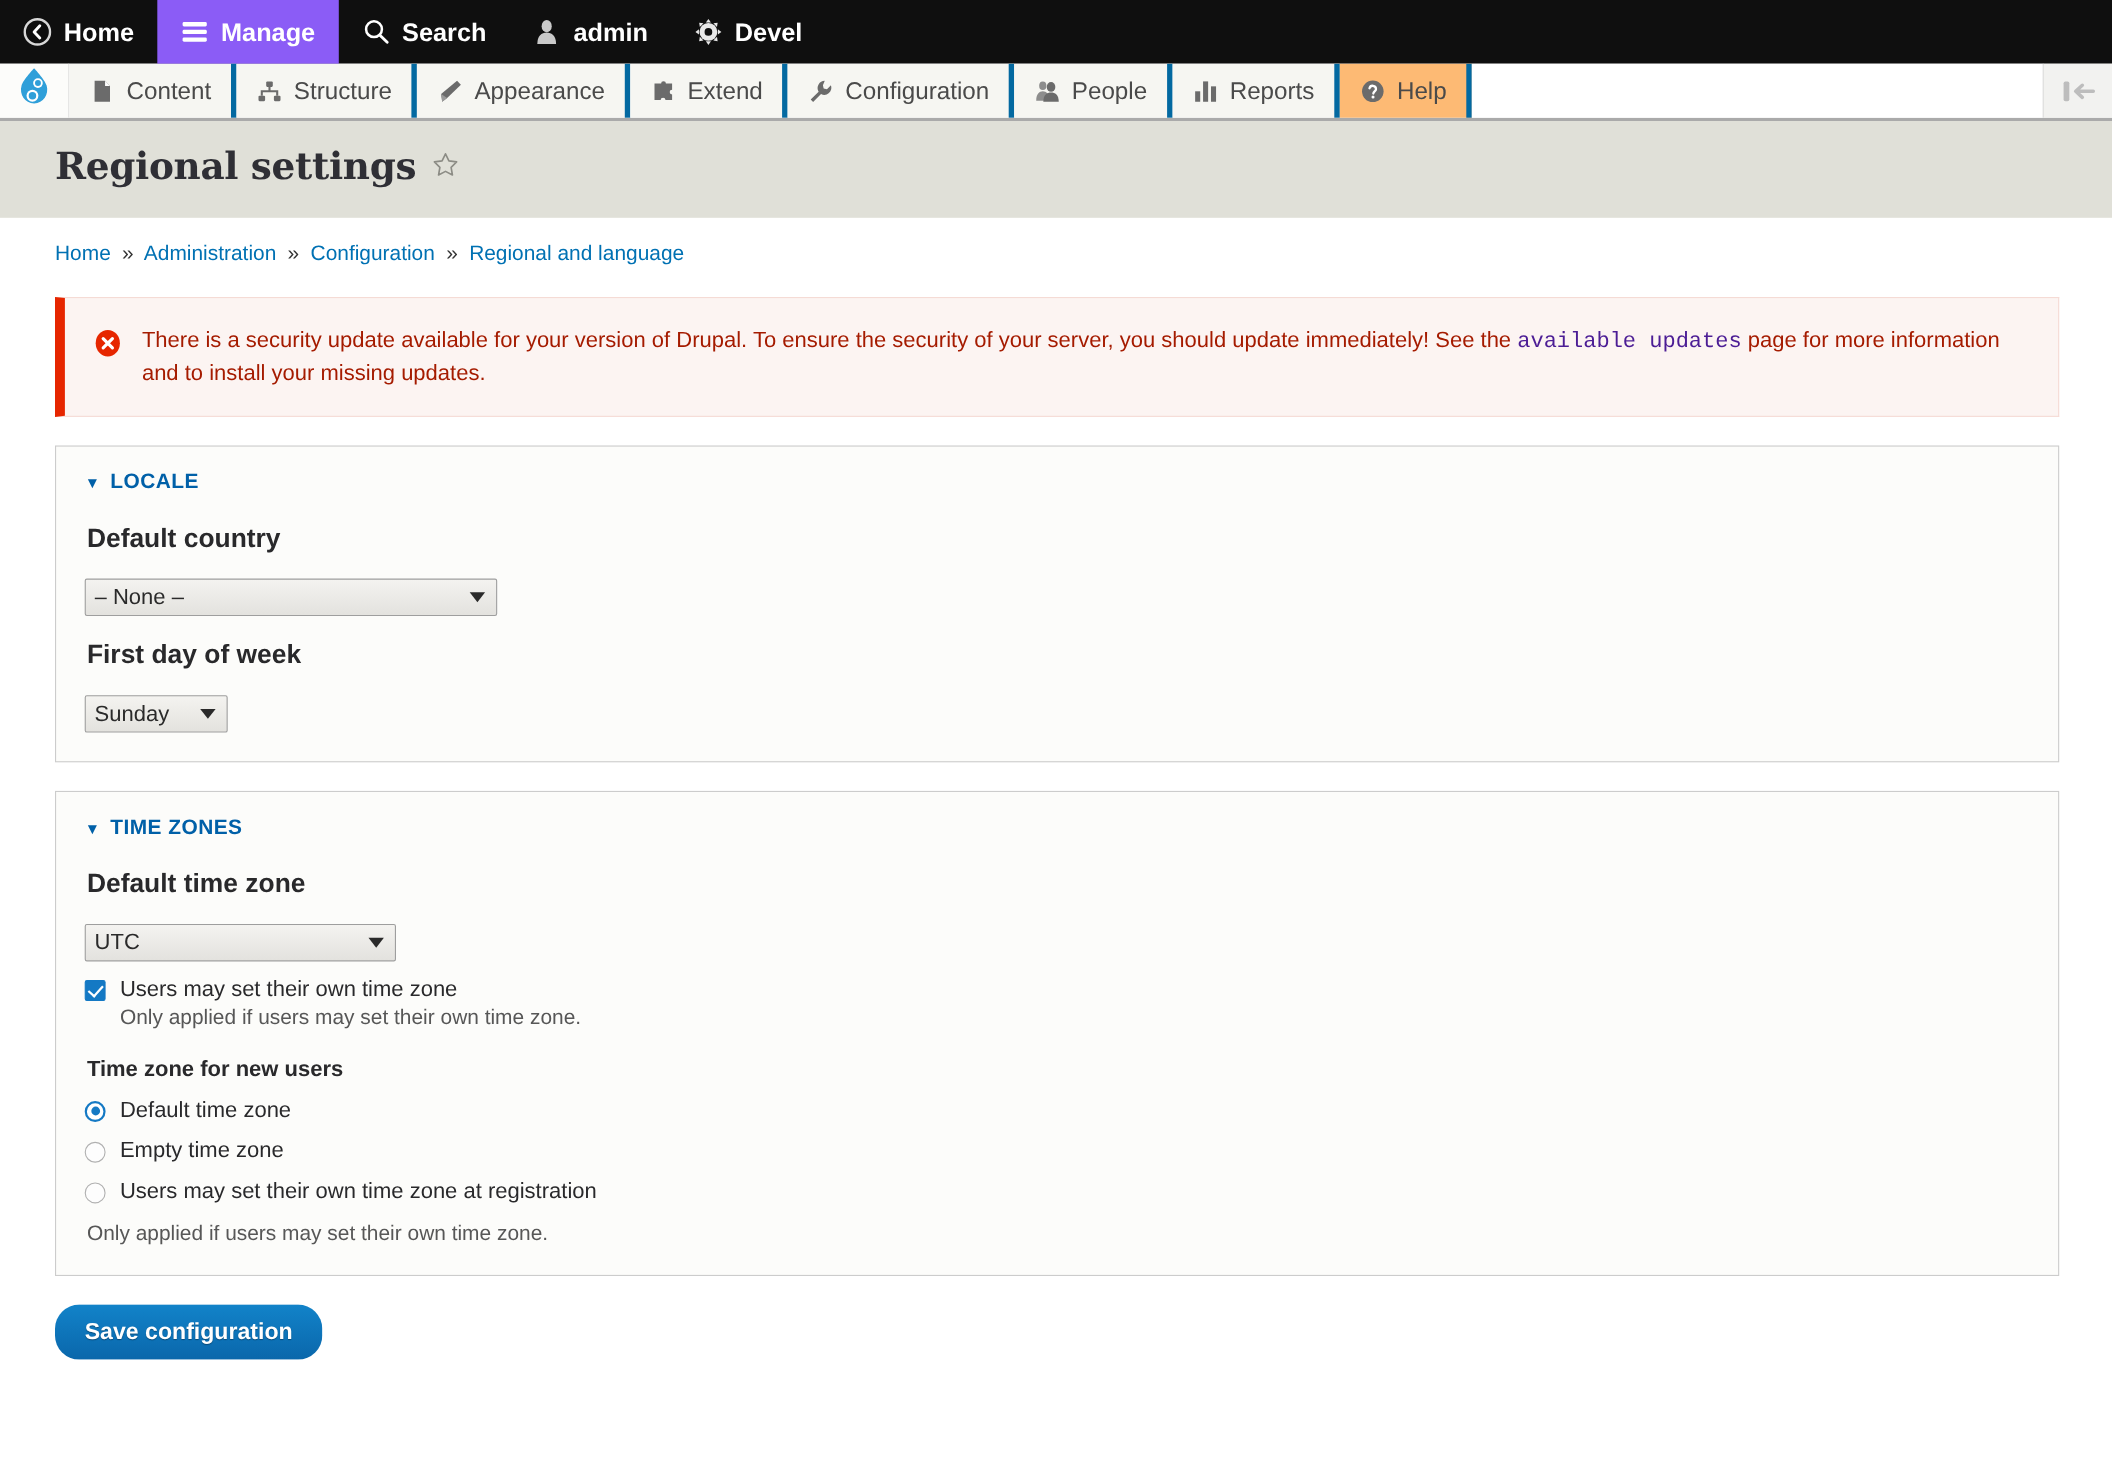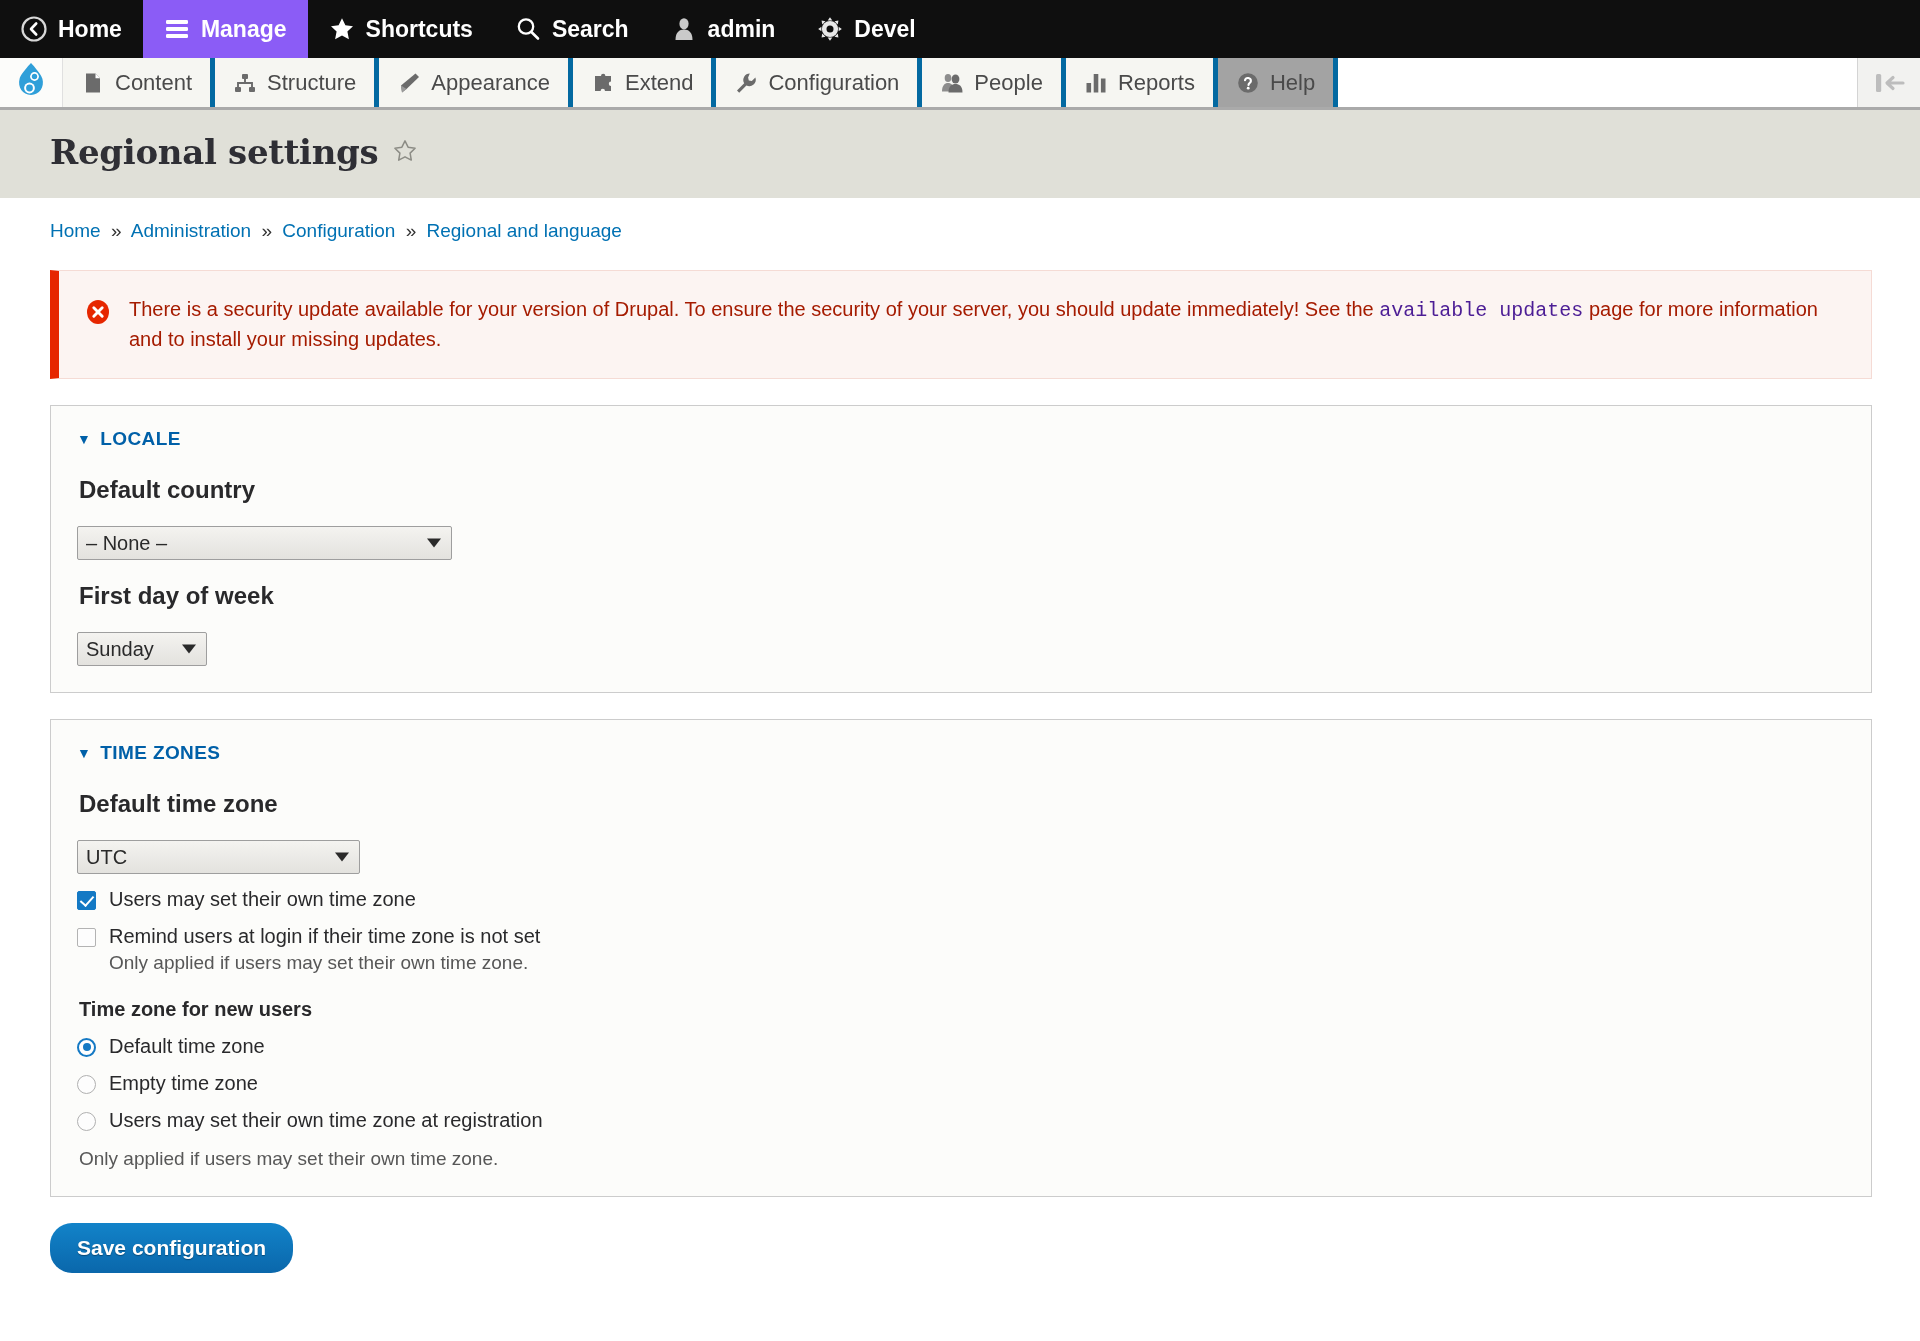--- a/index.html
+++ b/index.html
@@ -62,21 +62,21 @@
     align-items: center;
     gap: 10px;
     padding: 0 18px;
     font-size: 22px;
     color: #4a4a4a;
     background: #f6f6f2;
     border-right: 5px solid #0369a1;
     cursor: pointer;
     white-space: nowrap;
   }
-  .menu-item.current { background: #a3a3a3; }
+  .menu-item.current { background: #fdba74; }
   .menu-ico {
     display: inline-flex;
     align-items: center;
     justify-content: center;
     width: 24px; height: 24px;
     flex: 0 0 24px;
     color: #6b6b6b;
   }
   .menu-filler { flex: 1 1 auto; background: #ffffff; border-right: 1px solid #d4d4d4; }
   .menu-collapse {
@@ -295,28 +295,20 @@
     <span class="admin-ico">
       <svg width="26" height="26" viewBox="0 0 26 26">
           <rect x="2" y="4" width="22" height="4" rx="1.3" fill="#ffffff"></rect>
           <rect x="2" y="11" width="22" height="4" rx="1.3" fill="#ffffff"></rect>
           <rect x="2" y="18" width="22" height="4" rx="1.3" fill="#ffffff"></rect>
         </svg>
     </span>
     <span>Manage</span>
   </div>
 
-  <div class="admin-tab">
-    <span class="admin-ico">
-      <svg width="26" height="26" viewBox="0 0 26 26">
-          <path d="M13 2.2 L16.4 9.3 L24 10.3 L18.4 15.6 L19.9 23.3 L13 19.5 L6.1 23.3 L7.6 15.6 L2 10.3 L9.6 9.3 Z" fill="#ffffff"></path>
-        </svg>
-    </span>
-    <span>Shortcuts</span>
-  </div>
 
   <div class="admin-tab">
     <span class="admin-ico">
       <svg width="26" height="26" viewBox="0 0 26 26">
           <circle cx="11" cy="10.5" r="7.2" fill="none" stroke="#ffffff" stroke-width="2.3"></circle>
           <line x1="16.4" y1="16" x2="23" y2="22.5" stroke="#ffffff" stroke-width="2.6" stroke-linecap="round"></line>
         </svg>
     </span>
     <span>Search</span>
   </div>
@@ -532,24 +524,20 @@
         <option>UTC</option>
       </select>
       <span class="caret"></span>
     </div>
 
     <div class="check-row">
       <span class="box checked"></span>
       <span class="lbl">Users may set their own time zone</span>
     </div>
 
-    <div class="check-row">
-      <span class="box unchecked"></span>
-      <span class="lbl">Remind users at login if their time zone is not set</span>
-    </div>
     <div class="desc-indent">Only applied if users may set their own time zone.</div>
 
     <div class="group-label">Time zone for new users</div>
 
     <div class="check-row">
       <span class="radio on"></span>
       <span class="lbl">Default time zone</span>
     </div>
 
     <div class="check-row">

